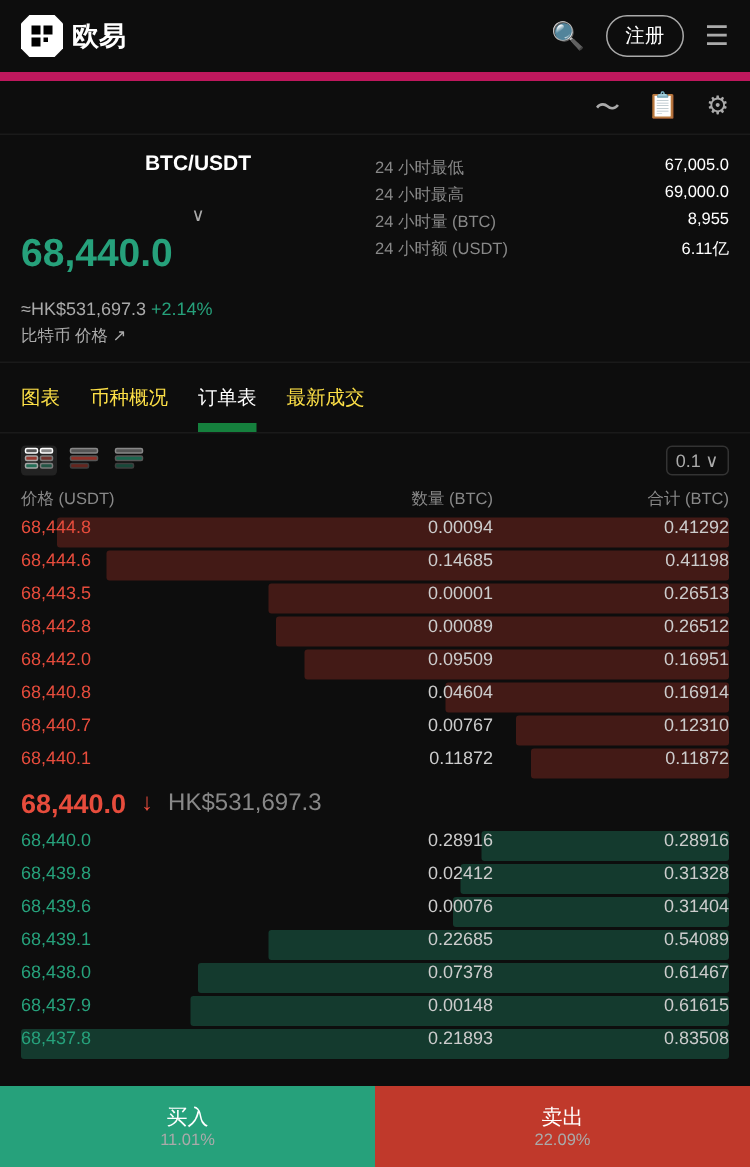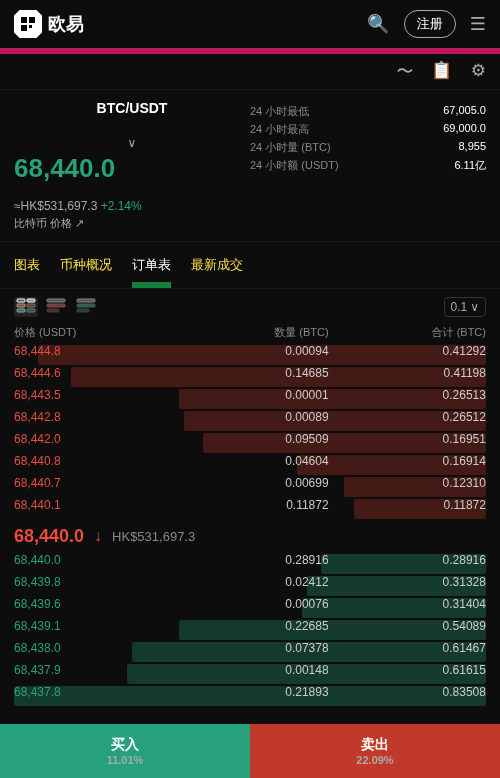--- a/index.html
+++ b/index.html
@@ -240,29 +240,29 @@
     .mid-price {
       font-size: 18px;
       font-weight: 700;
       color: #e74c3c;
     }
     .mid-arrow {
       color: #e74c3c;
       font-size: 16px;
     }
     .mid-hk {
-      font-size: 13px;
+      font-size: 16px;
       color: #888;
     }
     .bottom-btn {
       flex: 1;
       padding: 12px;
       text-align: center;
       font-size: 14px;
-      font-weight: 700;
+      font-weight: 400;
       cursor: pointer;
     }
     .bottom-btn.buy { background: #26a17b; color: #fff; }
     .bottom-btn.sell { background: #c0392b; color: #fff; }
     .bottom-btn-label { font-size: 11px; color: #aaa; }
   </style>
 </head>
 <body>
 
 <div class="header">
@@ -405,21 +405,21 @@
   </div>
     <div class="ob-row">
     <div class="bar ask" style="width:40%;"></div>
     <span class="price ask">68,440.8</span>
     <span class="qty">0.04604</span>
     <span class="total">0.16914</span>
   </div>
     <div class="ob-row">
     <div class="bar ask" style="width:30%;"></div>
     <span class="price ask">68,440.7</span>
-    <span class="qty">0.00699</span>
+    <span class="qty">0.00767</span>
     <span class="total">0.12310</span>
   </div>
     <div class="ob-row">
     <div class="bar ask" style="width:28%;"></div>
     <span class="price ask">68,440.1</span>
     <span class="qty">0.11872</span>
     <span class="total">0.11872</span>
   </div>
   </div>
 

